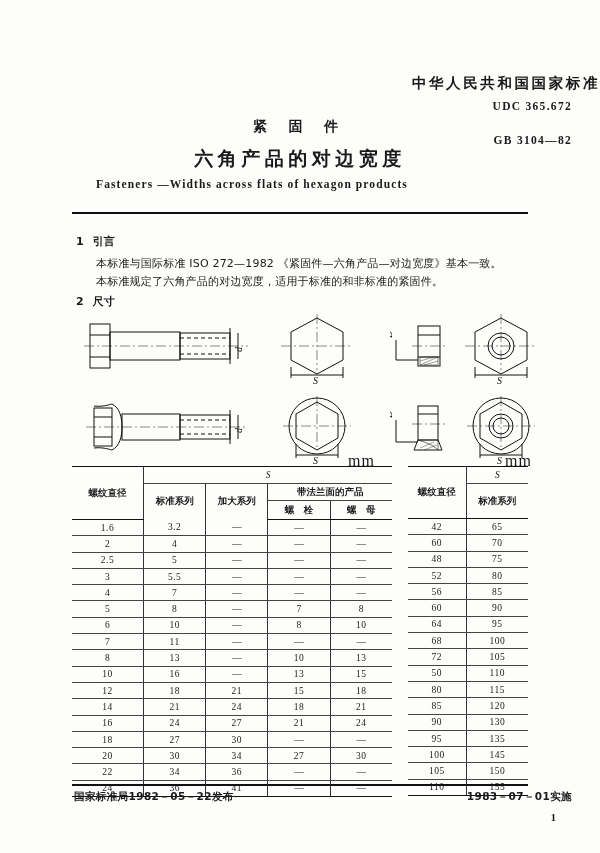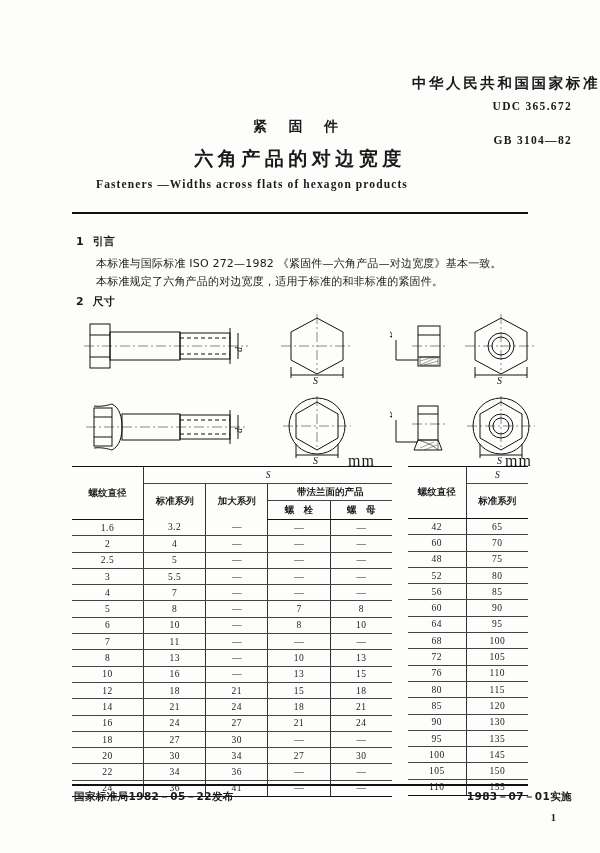--- a/index.html
+++ b/index.html
@@ -455,21 +455,21 @@
         </tr>
         <tr>
           <td class="bb-thin num-cell" style="height: 15.3px;">68</td>
           <td class="bl bb-thin num-cell" style="height: 15.3px;">100</td>
         </tr>
         <tr>
           <td class="bb-thin num-cell" style="height: 15.3px;">72</td>
           <td class="bl bb-thin num-cell" style="height: 15.3px;">105</td>
         </tr>
         <tr>
-          <td class="bb-thin num-cell" style="height: 15.3px;">76</td>
+          <td class="bb-thin num-cell" style="height: 15.3px;">50</td>
           <td class="bl bb-thin num-cell" style="height: 15.3px;">110</td>
         </tr>
         <tr>
           <td class="bb-thin num-cell" style="height: 15.3px;">80</td>
           <td class="bl bb-thin num-cell" style="height: 15.3px;">115</td>
         </tr>
         <tr>
           <td class="bb-thin num-cell" style="height: 15.3px;">85</td>
           <td class="bl bb-thin num-cell" style="height: 15.3px;">120</td>
         </tr>

